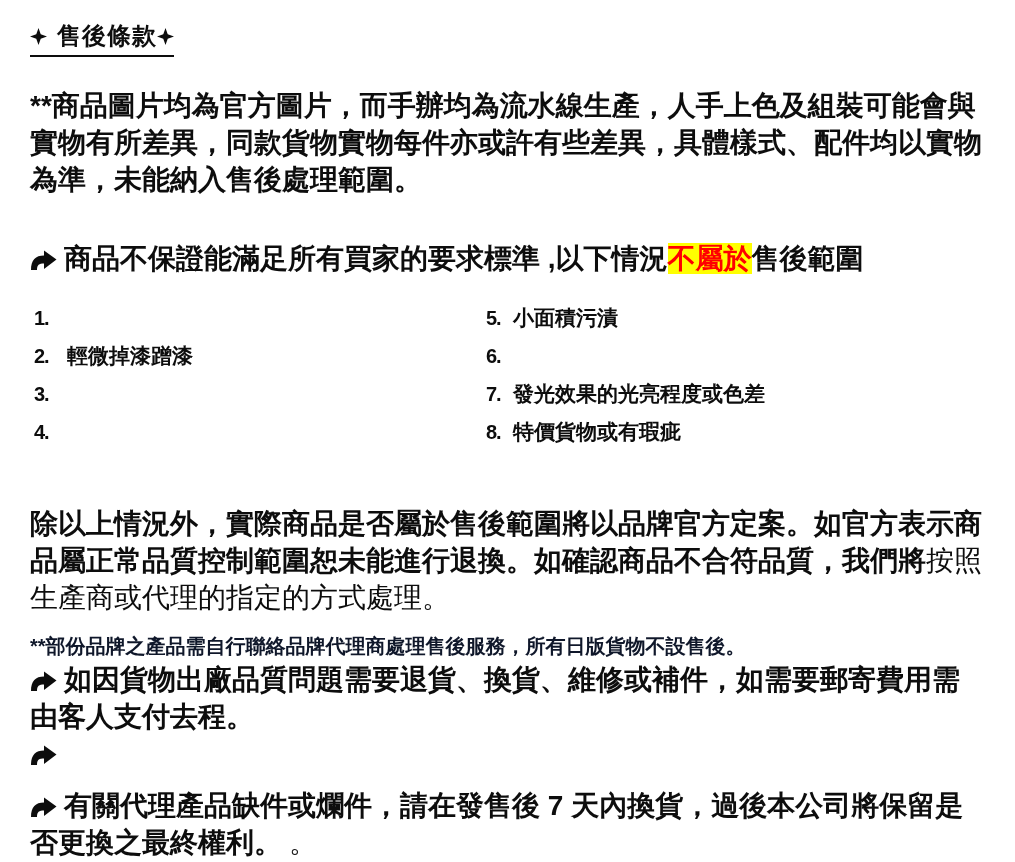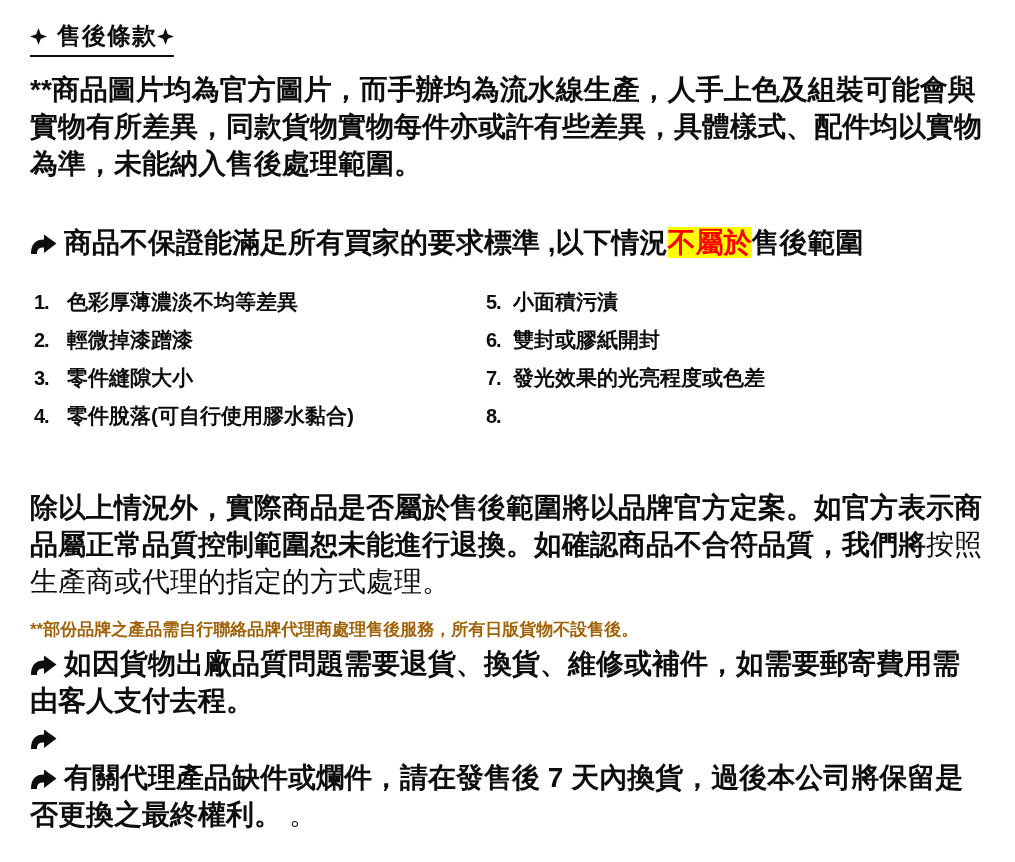--- a/index.html
+++ b/index.html
@@ -11,21 +11,21 @@
     font-family: "Liberation Sans", sans-serif;
     font-weight: 700;
     box-sizing: border-box;
     padding: 20px 30px 0 30px;
     overflow: hidden;
   }
   .title-wrap {
     display: inline-block;
     border-bottom: 2.5px solid #0d0d0d;
     padding-bottom: 3px;
-    margin-bottom: 14px;
+    margin-bottom: 30px;
     font-size: 24px;
     letter-spacing: 1px;
   }
   .star-icon {
     display: inline-block;
     width: 17px; height: 17px;
     vertical-align: -1px;
   }
   .star-icon.first { margin-right: 10px; }
   .para {
@@ -57,27 +57,27 @@
   .exc-num {
     width: 33px;
     flex: 0 0 33px;
     font-size: 20px;
     letter-spacing: -1px;
   }
   .exc-item.right .exc-num { width: 27px; flex-basis: 27px; }
   .policy { margin-top: 54px; }
   .regular { font-weight: 400; font-family: Liberation Serif, serif; }
   .red-note {
-    color: #a16207;
+    color: #0f172a;
     margin-top: 15px;
-    font-size: 17px;
+    font-size: 20px;
     line-height: 30px;
   }
   .bullet { }
-  .bullet.tight { margin-top: 3px; }
+  .bullet.tight { margin-top: 15px; }
 </style>
 </head>
 <body>
 
 <div>
   <span class="title-wrap"><svg class="star-icon first" viewBox="0 0 16 16">
         <path d="M8 0 L10.1 5.9 L16 8 L10.1 10.1 L8 16 L5.9 10.1 L0 8 L5.9 5.9 Z" fill="#0d0d0d"></path>
       </svg><span>售後條款</span><svg class="star-icon" viewBox="0 0 16 16">
         <path d="M8 0 L10.1 5.9 L16 8 L10.1 10.1 L8 16 L5.9 10.1 L0 8 L5.9 5.9 Z" fill="#0d0d0d"></path>
       </svg></span>
@@ -85,48 +85,45 @@
 
 <p class="para intro"><span>**商品圖片均為官方圖片，而手辦均為流水線生產，人手上色及組裝可能會與實物有所差異，同款貨物實物每件亦或許有些差異，具體樣式、配件均以實物為準，未能納入售後處理範圍。</span></p>
 
 <p class="para notice"><svg class="arrow-icon" viewBox="0 0 27 20">
       <path d="M1 20 C1 10 5.5 5.5 14 5.5 L14 0.5 L26.5 9.5 L14 19 L14 13.5 C9 13.5 7 14.8 7 20 Z" fill="#0d0d0d"></path>
     </svg><span>商品不保證能滿足所有買家的要求標準 ,以下情況</span><span class="hl">不屬於</span><span>售後範圍</span></p>
 
 <div class="exclusions">
   <div class="exc-item">
       <span class="exc-num">1.</span>
-      <span>色彩厚薄濃淡不均等差異</span>
     </div>
   <div class="exc-item">
       <span class="exc-num">2.</span>
       <span>輕微掉漆蹭漆</span>
     </div>
   <div class="exc-item">
       <span class="exc-num">3.</span>
-      <span>零件縫隙大小</span>
     </div>
   <div class="exc-item">
       <span class="exc-num">4.</span>
-      <span>零件脫落(可自行使用膠水黏合)</span>
     </div>
   <div class="exc-item right">
       <span class="exc-num">5.</span>
       <span>小面積污漬</span>
     </div>
   <div class="exc-item right">
       <span class="exc-num">6.</span>
-      <span>雙封或膠紙開封</span>
     </div>
   <div class="exc-item right">
       <span class="exc-num">7.</span>
       <span>發光效果的光亮程度或色差</span>
     </div>
   <div class="exc-item right">
       <span class="exc-num">8.</span>
+      <span>特價貨物或有瑕疵</span>
     </div>
 </div>
 
 <p class="para policy"><span>除以上情況外，實際商品是否屬於售後範圍將以品牌官方定案。如官方表示商品屬正常品質控制範圍恕未能進行退換。如確認商品不合符品質，我們將</span><span class="regular">按照生產商或代理的指定的方式處理。</span></p>
 
 <p class="para red-note"><span>**部份品牌之產品需自行聯絡品牌代理商處理售後服務，所有日版貨物不設售後。</span></p>
 
 <p class="para bullet"><svg class="arrow-icon" viewBox="0 0 27 20">
       <path d="M1 20 C1 10 5.5 5.5 14 5.5 L14 0.5 L26.5 9.5 L14 19 L14 13.5 C9 13.5 7 14.8 7 20 Z" fill="#0d0d0d"></path>
     </svg><span>如因貨物出廠品質問題需要退貨、換貨、維修或補件，如需要郵寄費用需由客人支付去程。</span></p>

